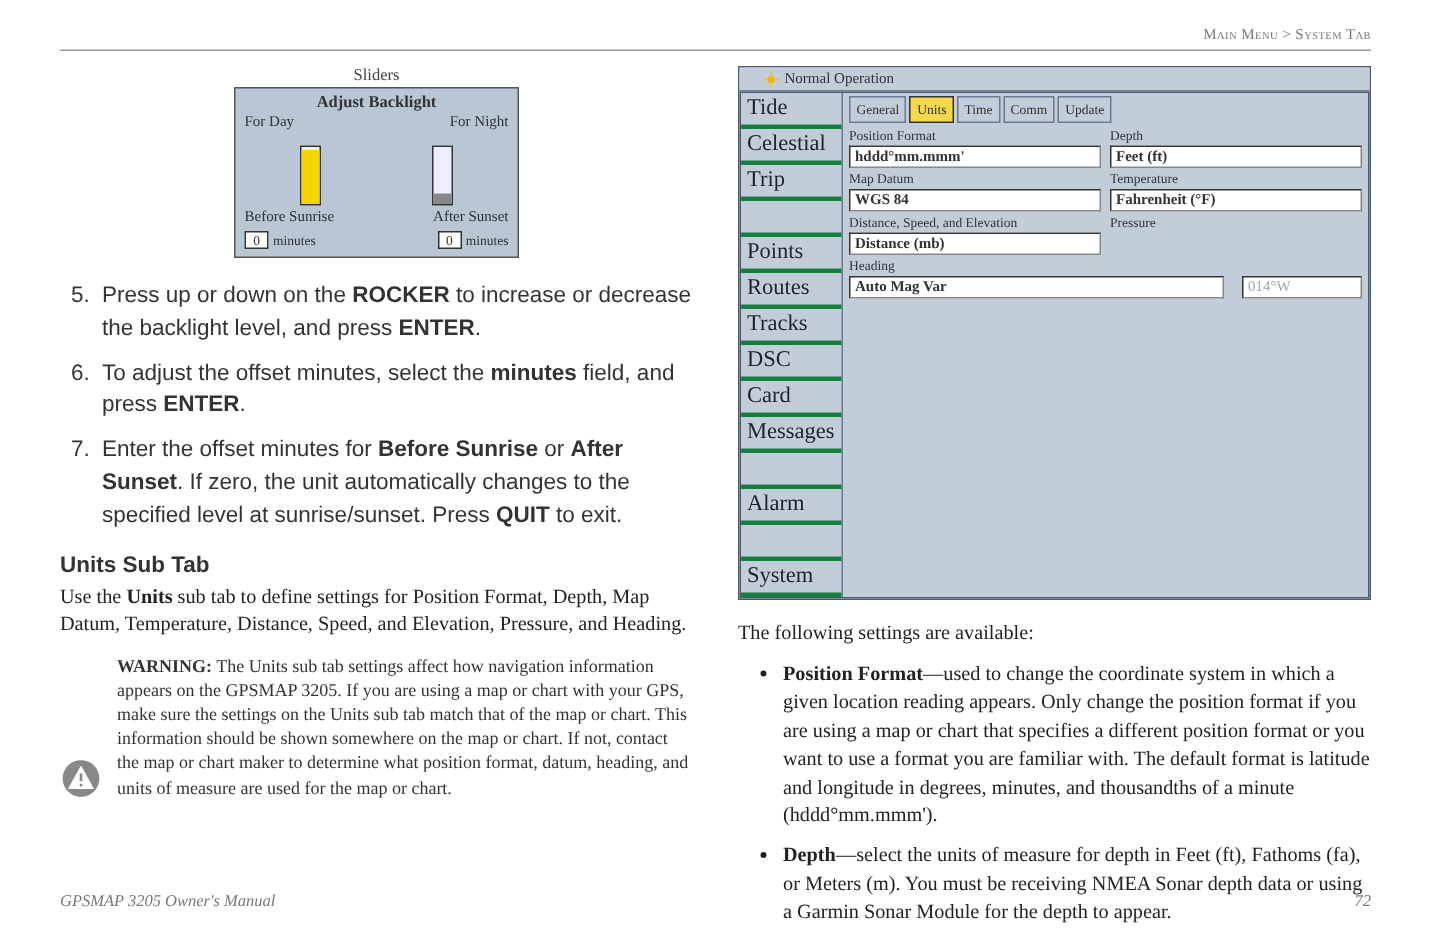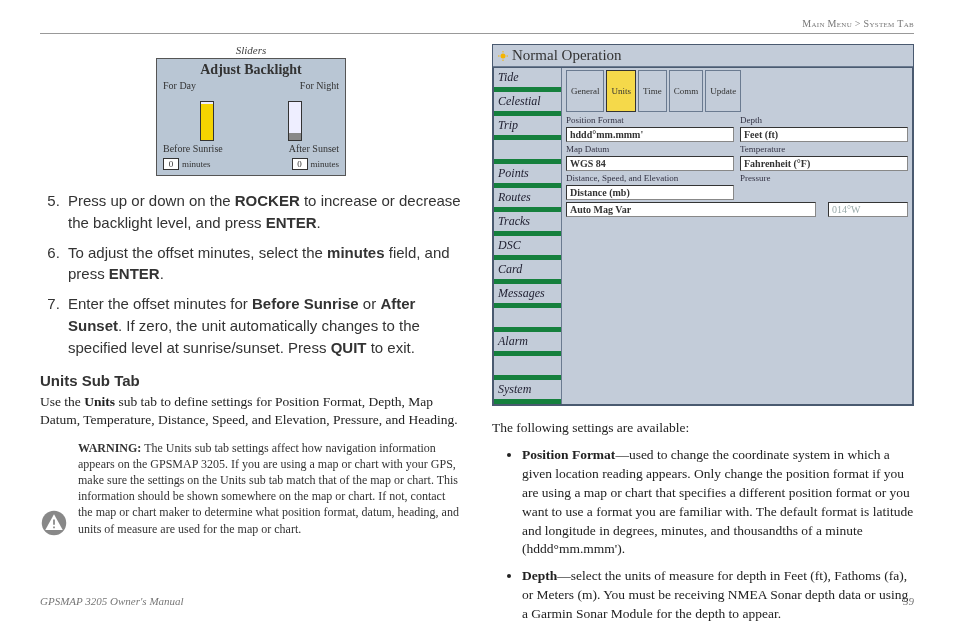--- a/index.html
+++ b/index.html
@@ -18,28 +18,28 @@
     font-size: 10px;
     font-variant: small-caps;
     color: #777;
     letter-spacing: 0.3px;
     margin-bottom: 4px;
   }
   .hr { border-top: 1px solid #999; margin-bottom: 10px; }
   .cols { display: flex; gap: 30px; }
   .col { flex: 1; }
   .slider-fig { width: 190px; margin: 0 auto 14px auto; }
-  .slider-caption { text-align: center; font-style: italic; font-size: 11px; margin-bottom: 2px; color:#444;}
+  .slider-caption { text-align: center; font-size: 11px; margin-bottom: 2px; color:#444;}
   .slider-panel {
     background: #b9c6d4;
     border: 1px solid #555;
     padding: 3px 6px 5px 6px;
     font-family: "Times New Roman", serif;
   }
-  .slider-title { text-align:center; font-weight:bold; font-size:14px; margin-bottom:2px; }
+  .slider-title { text-align:center; font-weight:bold; font-size:11px; margin-bottom:2px; }
   .slider-row { display:flex; justify-content:space-between; font-size:10px; }
   .slider-bars { display:flex; justify-content:space-around; align-items:flex-end; height:48px; margin:2px 0; }
   .bar-wrap { width:60px; display:flex; flex-direction:column; align-items:center; }
   .bar-track { width:14px; height:40px; background:#eef; border:1px solid #333; position:relative; }
   .bar-fill-yellow { position:absolute; bottom:0; width:100%; background:#f5d400; }
   .bar-fill-gray { position:absolute; bottom:0; width:100%; background:#888; }
   .slider-mins { display:flex; justify-content:space-between; margin-top:4px; }
   .minbox { font-size:9px; display:flex; align-items:center; gap:3px;}
   .minval { background:#fff; border:1px solid #333; width:16px; height:12px; display:inline-flex; align-items:center; justify-content:center; font-size:9px;}
   ol.steps { list-style: decimal; margin-left: 24px; font-family: Arial, Helvetica, sans-serif; font-size: 15px; line-height:1.45; color:#333;}
@@ -49,29 +49,29 @@
   .warnbox { display:flex; gap:10px; margin-top:6px;align-items:flex-end;}
   .warn-icon { width:28px; height:28px; flex:0 0 28px;}
   .warn-svg { width:28px; height:28px;}
   .warn-text { font-size:12px; line-height:1.35; color:#333;}
   .units-fig { width: 100%; margin-bottom: 14px; }
   .units-panel {
     font-family: "Times New Roman", serif;
     border:1px solid #4a5a70; background:#c3ccd9;
     display:flex; font-size:10px;
   }
-  .units-head { background:#c3ccd9; border-bottom:1px solid #6a7a90; padding:2px 5px; font-size:15px; display:flex; align-items:center; gap:4px; }
+  .units-head { background:#c3ccd9; border-bottom:1px solid #6a7a90; padding:2px 16px; font-size:10px; display:flex; align-items:center; gap:4px; }
   .units-head-wrap { border:1px solid #4a5a70;}
   .sun-icon { width:10px; height:10px; }
   .units-left { width:68px; border-right:1px solid #6a7a90; background:#c3ccd9;}
-  .units-left-item { padding:2px 4px; border-bottom:5px solid #15803d; font-size:12px; color:#223;font-style:italic; }
+  .units-left-item { padding:2px 4px; border-bottom:3px solid #15803d; font-size:15px; color:#223; }
   .units-left-item.dim { color:#8892a4; }
   .units-right { flex:1; padding:2px 4px 6px 4px;}
   .units-tabs { display:flex; gap:2px; margin-bottom:3px;}
-  .units-tab { font-size:9px; padding:15px 4px; border:1px solid #6a7a90; background:#c3ccd9; }
+  .units-tab { font-size:9px; padding:3px 4px; border:1px solid #6a7a90; background:#c3ccd9; }
   .units-tab.active { background:#f5d94a; border:1px solid #333;}
   .units-grid { display:grid; grid-template-columns: 1fr 1fr; gap:2px 6px;}
   .units-label { font-size:9px; color:#334; }
   .units-val { background:#fff; border:1px inset #888; padding:1px 3px; font-size:10px; font-weight:bold;}
   .units-val.dim { color:#9aa; font-weight:normal;}
   .following { font-size:13.5px; margin-bottom:10px; color:#222;}
   ul.bullets { list-style: disc; margin-left: 30px; }
   ul.bullets li { font-size:13.5px; line-height:1.4; margin-bottom:8px; color:#222;}
   .footer { position:absolute; bottom:14px; left:40px; right:40px; display:flex; justify-content:space-between; font-style:italic; font-size:11px; color:#777;}
 </style>
@@ -205,20 +205,21 @@
 
               <div class="units-label">Map Datum</div>
               <div class="units-label">Temperature</div>
               <div class="units-val">WGS 84</div>
               <div class="units-val">Fahrenheit (°F)</div>
 
               <div class="units-label">Distance, Speed, and Elevation</div>
               <div class="units-label">Pressure</div>
               <div class="units-val">Distance (mb)</div>
 
+              <div class="units-label" style="grid-column:1/3">Heading</div>
               <div style="grid-column:1/3; display:flex; gap:12px;">
                 <div class="units-val" style="flex:1">Auto Mag Var</div>
                 <div class="units-val dim" style="width:80px">014°W</div>
               </div>
             </div>
           </div>
         </div>
       </div>
     </div>
 
@@ -229,14 +230,14 @@
       </li>
       <li>
         <b>Depth</b><span>—select the units of measure for depth in Feet (ft), Fathoms (fa), or Meters (m). You must be receiving NMEA Sonar depth data or using a Garmin Sonar Module for the depth to appear.</span>
       </li>
     </ul>
   </div>
 </div>
 
 <div class="footer">
   <span>GPSMAP 3205 Owner's Manual</span>
-  <span>59</span>
+  <span>72</span>
 </div>
 
 </body></html>

